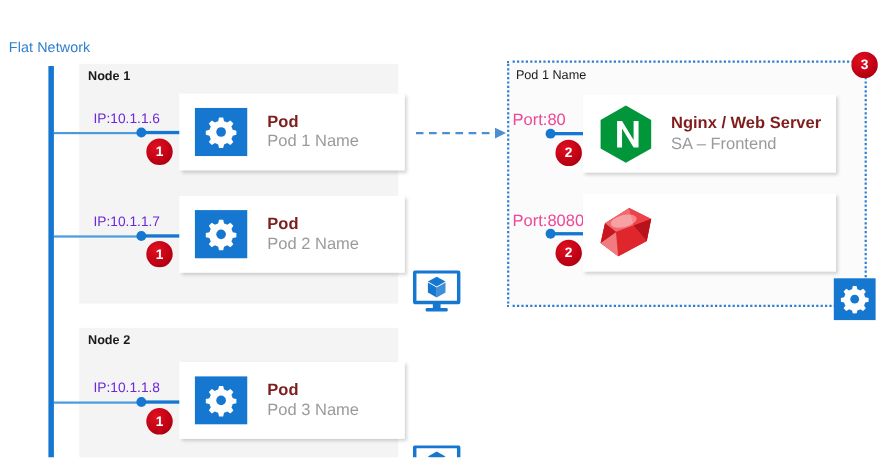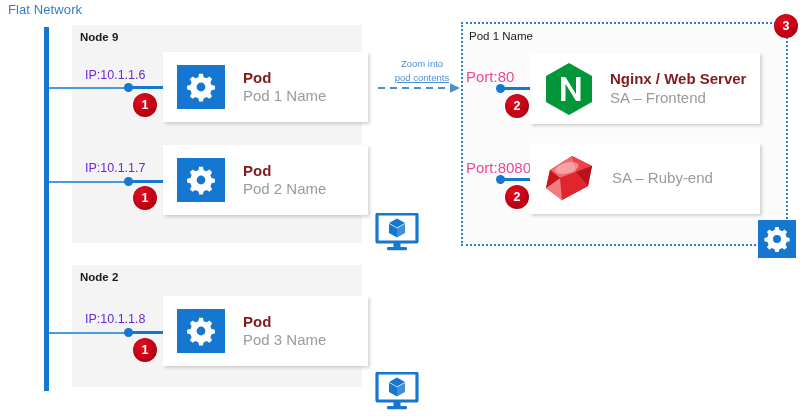--- a/index.html
+++ b/index.html
@@ -12,21 +12,21 @@
   }
   #canvas {
     position: relative;
     width: 800px;
     height: 416px;
     background: #ffffff;
     overflow: hidden;
   }
 
   
-  .abs { position: absolute; }
+  .abs { position: absolute; margin-top: 33px; }
 
   
   .flat-label {
     left: 8px; top: 2px;
     font-size: 13px;
     color: #2f7fd0;
     letter-spacing: 0.1px;
     white-space: nowrap;
   }
   .trunk {
@@ -153,21 +153,21 @@
 </style>
 </head>
 <body>
 
 <div id="canvas">
 
   <div class="abs flat-label">Flat Network</div>
   <div class="abs trunk"></div>
 
   <div class="abs node-panel" style="left:72px; top:25px; width:290px; height:218px;"></div>
-  <div class="abs node-title" style="left:80px; top:31px;">Node 9</div>
+  <div class="abs node-title" style="left:80px; top:31px;">Node 1</div>
 
   <div class="abs link-thin" style="left:49px; top:87px; width:80px;"></div>
   <div class="abs link-thick" style="left:128px; top:86px; width:42px;"></div>
   <div class="abs link-dot" style="left:124px; top:83px;"></div>
   <div class="abs ip-label" style="left:85px; top:68px;">IP:10.1.1.6</div>
   <div class="abs badge" style="left:133px; top:93px;">1</div>
 
   <div class="abs card" style="left:163px; top:52px; width:205px; height:70px;">
     <div class="card-icon" style="margin-left:14px;">
       <svg width="48" height="44" viewBox="0 0 48 44" xmlns="http://www.w3.org/2000/svg">
@@ -250,24 +250,20 @@
       <rect x="18.5" y="29" width="7" height="5" fill="#1577cf"></rect>
       <rect x="12" y="34" width="20" height="3.2" rx="1.2" fill="#1577cf"></rect>
       <g fill="#1577cf">
         <polygon points="22,5.5 30,10 22,14.5 14,10"></polygon>
         <polygon points="14,10.8 22,15.3 22,24.5 14,20"></polygon>
         <polygon points="30,10.8 22,15.3 22,24.5 30,20" opacity="0.82"></polygon>
       </g>
     </svg>
   </div>
 
-  <div class="abs zoom-note" style="left:383px; top:57px; width:78px;">
-    <span>Zoom into</span>
-    <span class="u">pod contents</span>
-  </div>
   <div class="abs" style="left:378px; top:80px;">
     <svg width="84" height="16" viewBox="0 0 84 16" xmlns="http://www.w3.org/2000/svg">
       <line x1="0" y1="8" x2="72" y2="8" stroke="#4a8fd4" stroke-width="2" stroke-dasharray="7,5"></line>
       <polygon points="72,3.2 82,8 72,12.8" fill="#4a8fd4"></polygon>
     </svg>
   </div>
 
   <div class="abs pod-panel" style="left:461px; top:22px; width:323px; height:220px;"></div>
   <div class="abs pod-panel-title" style="left:469px; top:30px;">Pod 1 Name</div>
 
@@ -301,21 +297,20 @@
         <polygon points="30,4 50,14 34,20" fill="#ef4248"></polygon>
         <polygon points="8,18 30,4 34,20 18,26" fill="#f06a6e"></polygon>
         <polygon points="34,20 50,14 46,34" fill="#b8121b"></polygon>
         <polygon points="18,26 34,20 46,34 20,48" fill="#e0262d"></polygon>
         <polygon points="4,36 18,26 20,48" fill="#f07c80"></polygon>
         <polygon points="8,18 18,26 4,36" fill="#c8161e"></polygon>
         <ellipse cx="25" cy="16" rx="12" ry="5.5" fill="#ffffff" opacity="0.38" transform="rotate(-14 25 16)"></ellipse>
       </svg>
     </div>
     <div class="card-text" style="margin-left:14px;">
-      <div class="card-sub">SA – Ruby-end</div>
     </div>
   </div>
 
   <div class="abs gear-tile" style="left:758px; top:220px; width:38px; height:38px;">
     <svg width="26" height="26" viewBox="0 0 26 26" xmlns="http://www.w3.org/2000/svg">
       <g transform="translate(13,13)" fill="#ffffff">
         <path d="M-1.7,-12 h3.4 l0.68,3.05 a8.9,8.9 0 0 1 2.64,1.09 l2.64,-1.64 l2.46,2.46 l-1.64,2.64 a8.9,8.9 0 0 1 1.09,2.64 l3.05,0.68 v3.4 l-3.05,0.68 a8.9,8.9 0 0 1 -1.09,2.64 l1.64,2.64 l-2.46,2.46 l-2.64,-1.64 a8.9,8.9 0 0 1 -2.64,1.09 l-0.68,3.05 h-3.4 l-0.68,-3.05 a8.9,8.9 0 0 1 -2.64,-1.09 l-2.64,1.64 l-2.46,-2.46 l1.64,-2.64 a8.9,8.9 0 0 1 -1.09,-2.64 l-3.05,-0.68 v-3.4 l3.05,-0.68 a8.9,8.9 0 0 1 1.09,-2.64 l-1.64,-2.64 l2.46,-2.46 l2.64,1.64 a8.9,8.9 0 0 1 2.64,-1.09 z"></path>
         <circle cx="0" cy="0" r="4" fill="#1577cf"></circle>
       </g>
     </svg>

